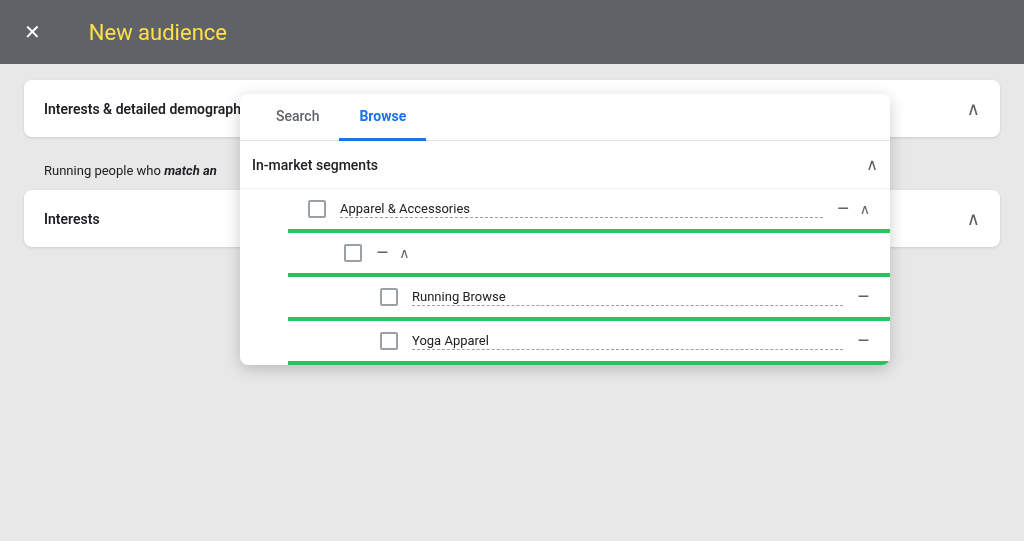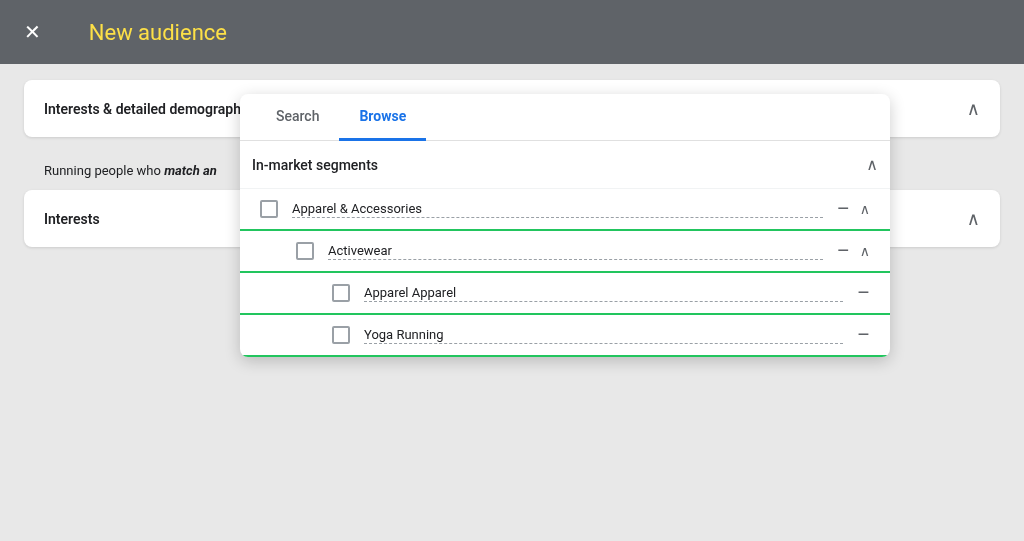--- a/index.html
+++ b/index.html
@@ -159,22 +159,23 @@
     }
     .segment-group-chevron {
       color: #5f6368;
       font-size: 16px;
     }
 
     .segment-item {
       display: flex;
       align-items: center;
       padding: 10px 20px 10px 20px;
-      border-bottom: 2px solid #22c55e;
+      border-bottom: 4px solid #22c55e;
       gap: 14px;
+      margin-left: 48px;
     }
     .segment-item.level-1 {
       padding-left: 20px;
     }
     .segment-item.level-2 {
       padding-left: 56px;
     }
     .segment-item.level-3 {
       padding-left: 92px;
     }
@@ -281,38 +282,37 @@
         <div class="checkbox"></div>
         <span class="segment-name">Apparel &amp; Accessories</span>
         <div class="segment-actions">
           <span class="minus">–</span>
           <span class="chevron-up">∧</span>
         </div>
       </div>
 
       <div class="segment-item level-2">
         <div class="checkbox"></div>
-        <span class="segment-name">Activewear</span>
         <div class="segment-actions">
           <span class="minus">–</span>
           <span class="chevron-up">∧</span>
         </div>
       </div>
 
       <div class="segment-item level-3">
         <div class="checkbox"></div>
-        <span class="segment-name">Apparel Apparel</span>
+        <span class="segment-name">Running Browse</span>
         <div class="segment-actions">
           <span class="minus">–</span>
         </div>
       </div>
 
       <div class="segment-item level-3">
         <div class="checkbox"></div>
-        <span class="segment-name">Yoga Running</span>
+        <span class="segment-name">Yoga Apparel</span>
         <div class="segment-actions">
           <span class="minus">–</span>
         </div>
       </div>
 
     </div>
   </div>
 
 </div>
 

